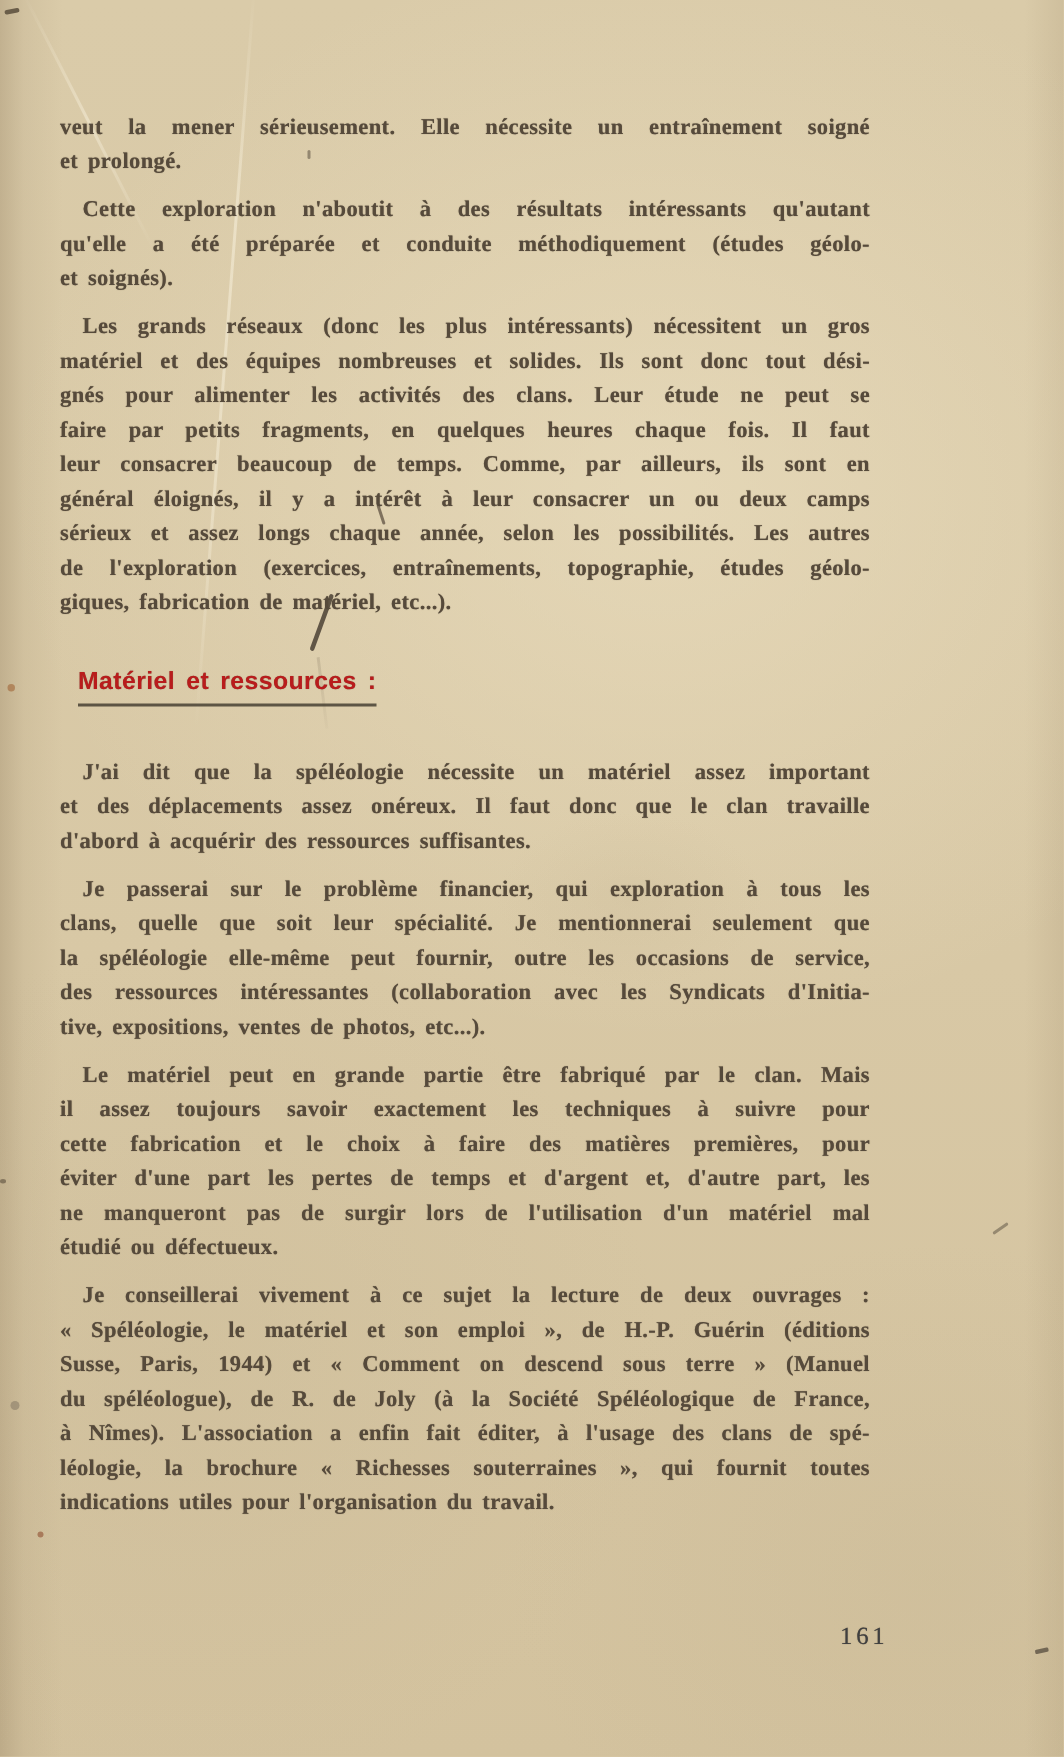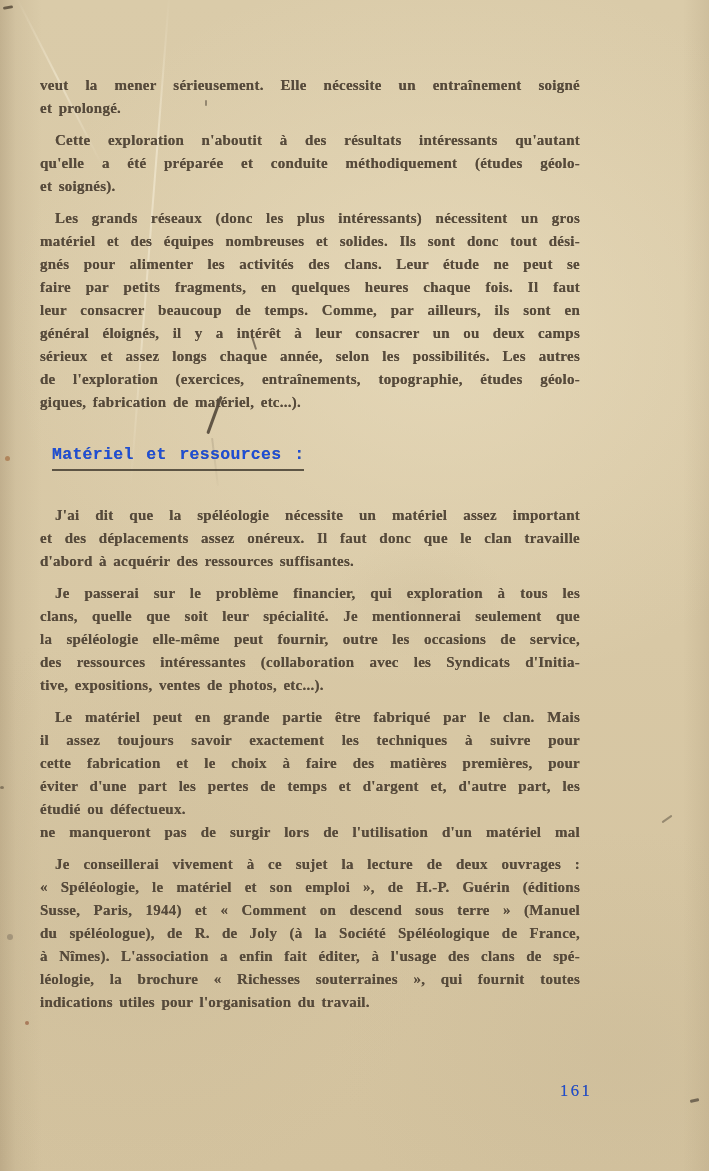--- a/index.html
+++ b/index.html
@@ -45,38 +45,38 @@
     font-weight: bold;
   }
   .line.last { text-align-last: left; }
   .para.indent .line:first-child { padding-left: 15px; }
 
   .block-heading {
     margin: 29px 0 33px 12px;
   }
   .block-heading .heading-text {
     display: inline-block;
-    font-family: Liberation Mono, monospace;
+    font-family: Liberation Sans, sans-serif;
     font-weight: bold;
     font-size: 16.5px;
     letter-spacing: 0.3px;
-    color: #1d4ed8;
+    color: #b91c1c;
     padding-bottom: 3px;
     border-bottom: 2px solid rgba(70,63,50,0.85);
     text-shadow: 0 0 0.5px rgba(70,63,50,0.6);
   }
 
   .page-number {
     position: absolute;
     left: 560px;
     top: 1081px;
     font-family: "Liberation Serif", "DejaVu Serif", serif;
     font-size: 16.5px;
     letter-spacing: 2.5px;
-    color: #1d4ed8;
+    color: #404040;
     text-shadow: 0 0 0.6px rgba(78,67,53,0.7);
   }
 
   
   .artifact { position: absolute; pointer-events: none; }
   .crease-vertical {
     left: 149px; top: -8px; width: 2px; height: 495px;
     background: linear-gradient(180deg, rgba(246,238,216,0) 0%, rgba(247,240,220,0.55) 30%, rgba(247,240,220,0.45) 70%, rgba(246,238,216,0) 100%);
     transform: rotate(4.5deg);
   }
@@ -200,22 +200,22 @@
       <div class="line">clans, quelle que soit leur spécialité. Je mentionnerai seulement que</div>
       <div class="line">la spéléologie elle-même peut fournir, outre les occasions de service,</div>
       <div class="line">des ressources intéressantes (collaboration avec les Syndicats d'Initia-</div>
       <div class="line last">tive, expositions, ventes de photos, etc...).</div>
     </div>
     <div class="para indent">
       <div class="line">Le matériel peut en grande partie être fabriqué par le clan. Mais</div>
       <div class="line">il assez toujours savoir exactement les techniques à suivre pour</div>
       <div class="line">cette fabrication et le choix à faire des matières premières, pour</div>
       <div class="line">éviter d'une part les pertes de temps et d'argent et, d'autre part, les</div>
+      <div class="line">ne manqueront pas de surgir lors de l'utilisation d'un matériel mal</div>
       <div class="line last">étudié ou défectueux.</div>
-      <div class="line">ne manqueront pas de surgir lors de l'utilisation d'un matériel mal</div>
     </div>
     <div class="para indent">
       <div class="line">Je conseillerai vivement à ce sujet la lecture de deux ouvrages :</div>
       <div class="line">« Spéléologie, le matériel et son emploi », de H.-P. Guérin (éditions</div>
       <div class="line">Susse, Paris, 1944) et « Comment on descend sous terre » (Manuel</div>
       <div class="line">du spéléologue), de R. de Joly (à la Société Spéléologique de France,</div>
       <div class="line">à Nîmes). L'association a enfin fait éditer, à l'usage des clans de spé-</div>
       <div class="line">léologie, la brochure « Richesses souterraines », qui fournit toutes</div>
       <div class="line last">indications utiles pour l'organisation du travail.</div>
     </div>

